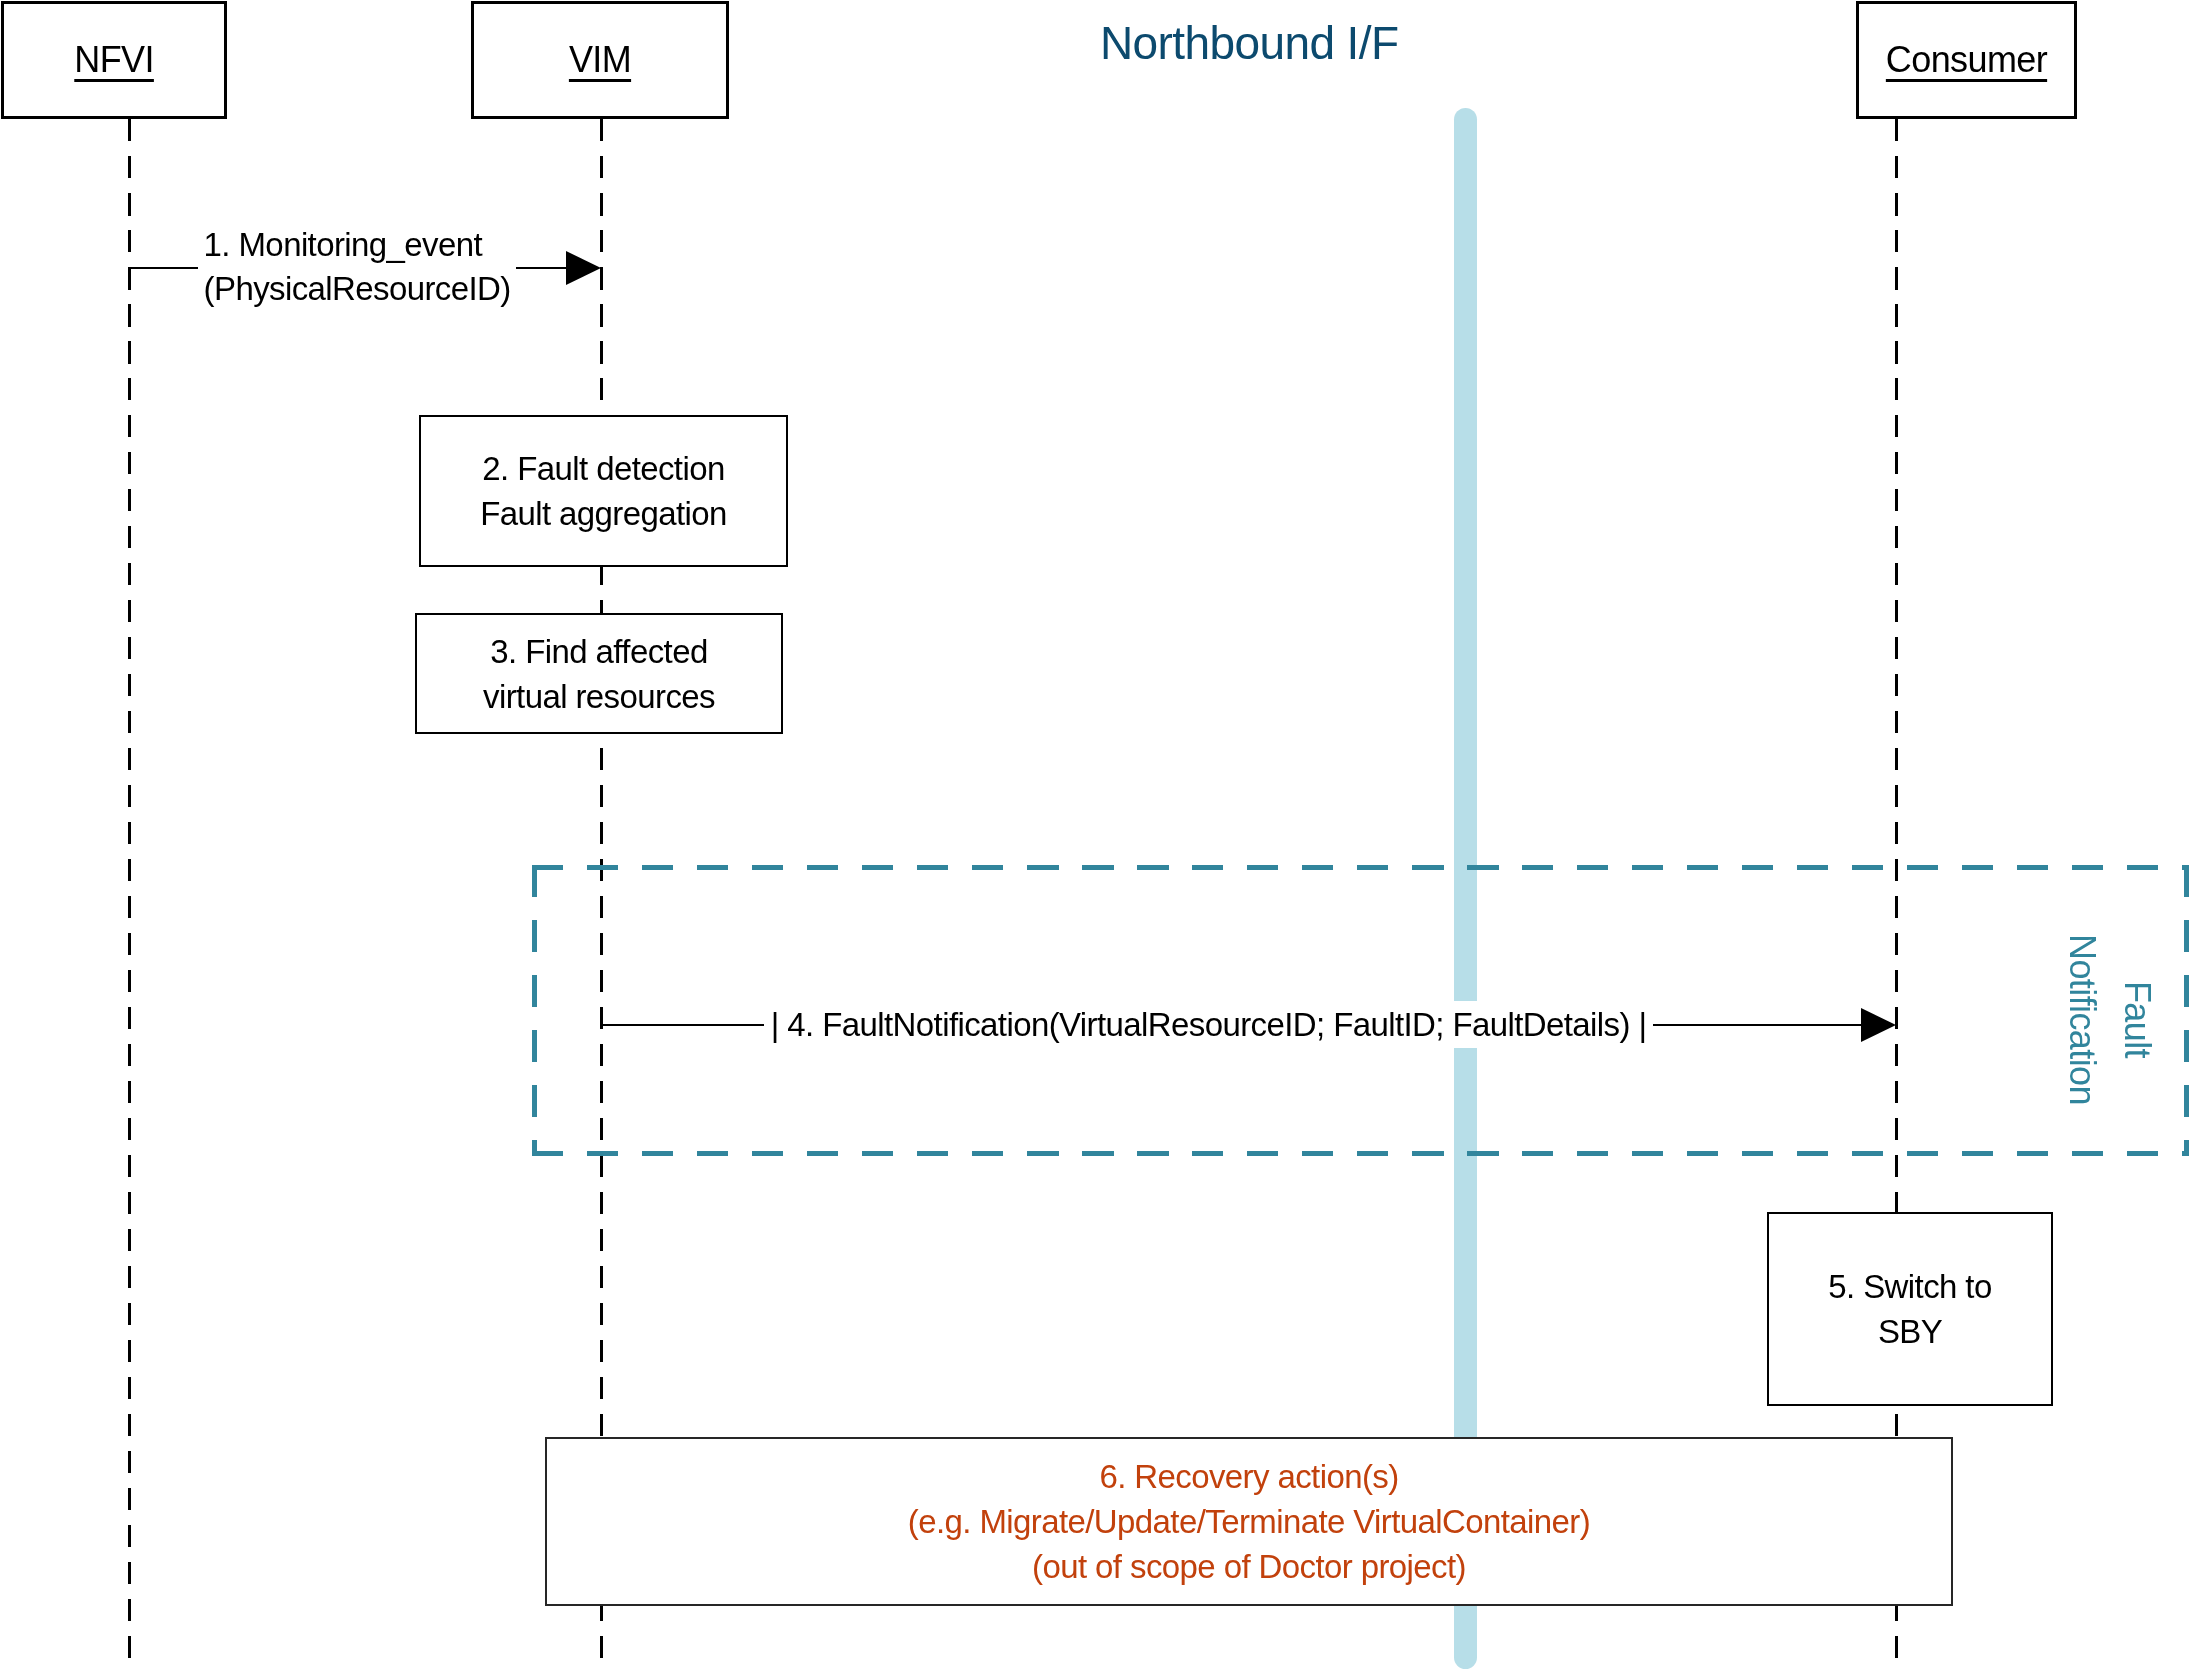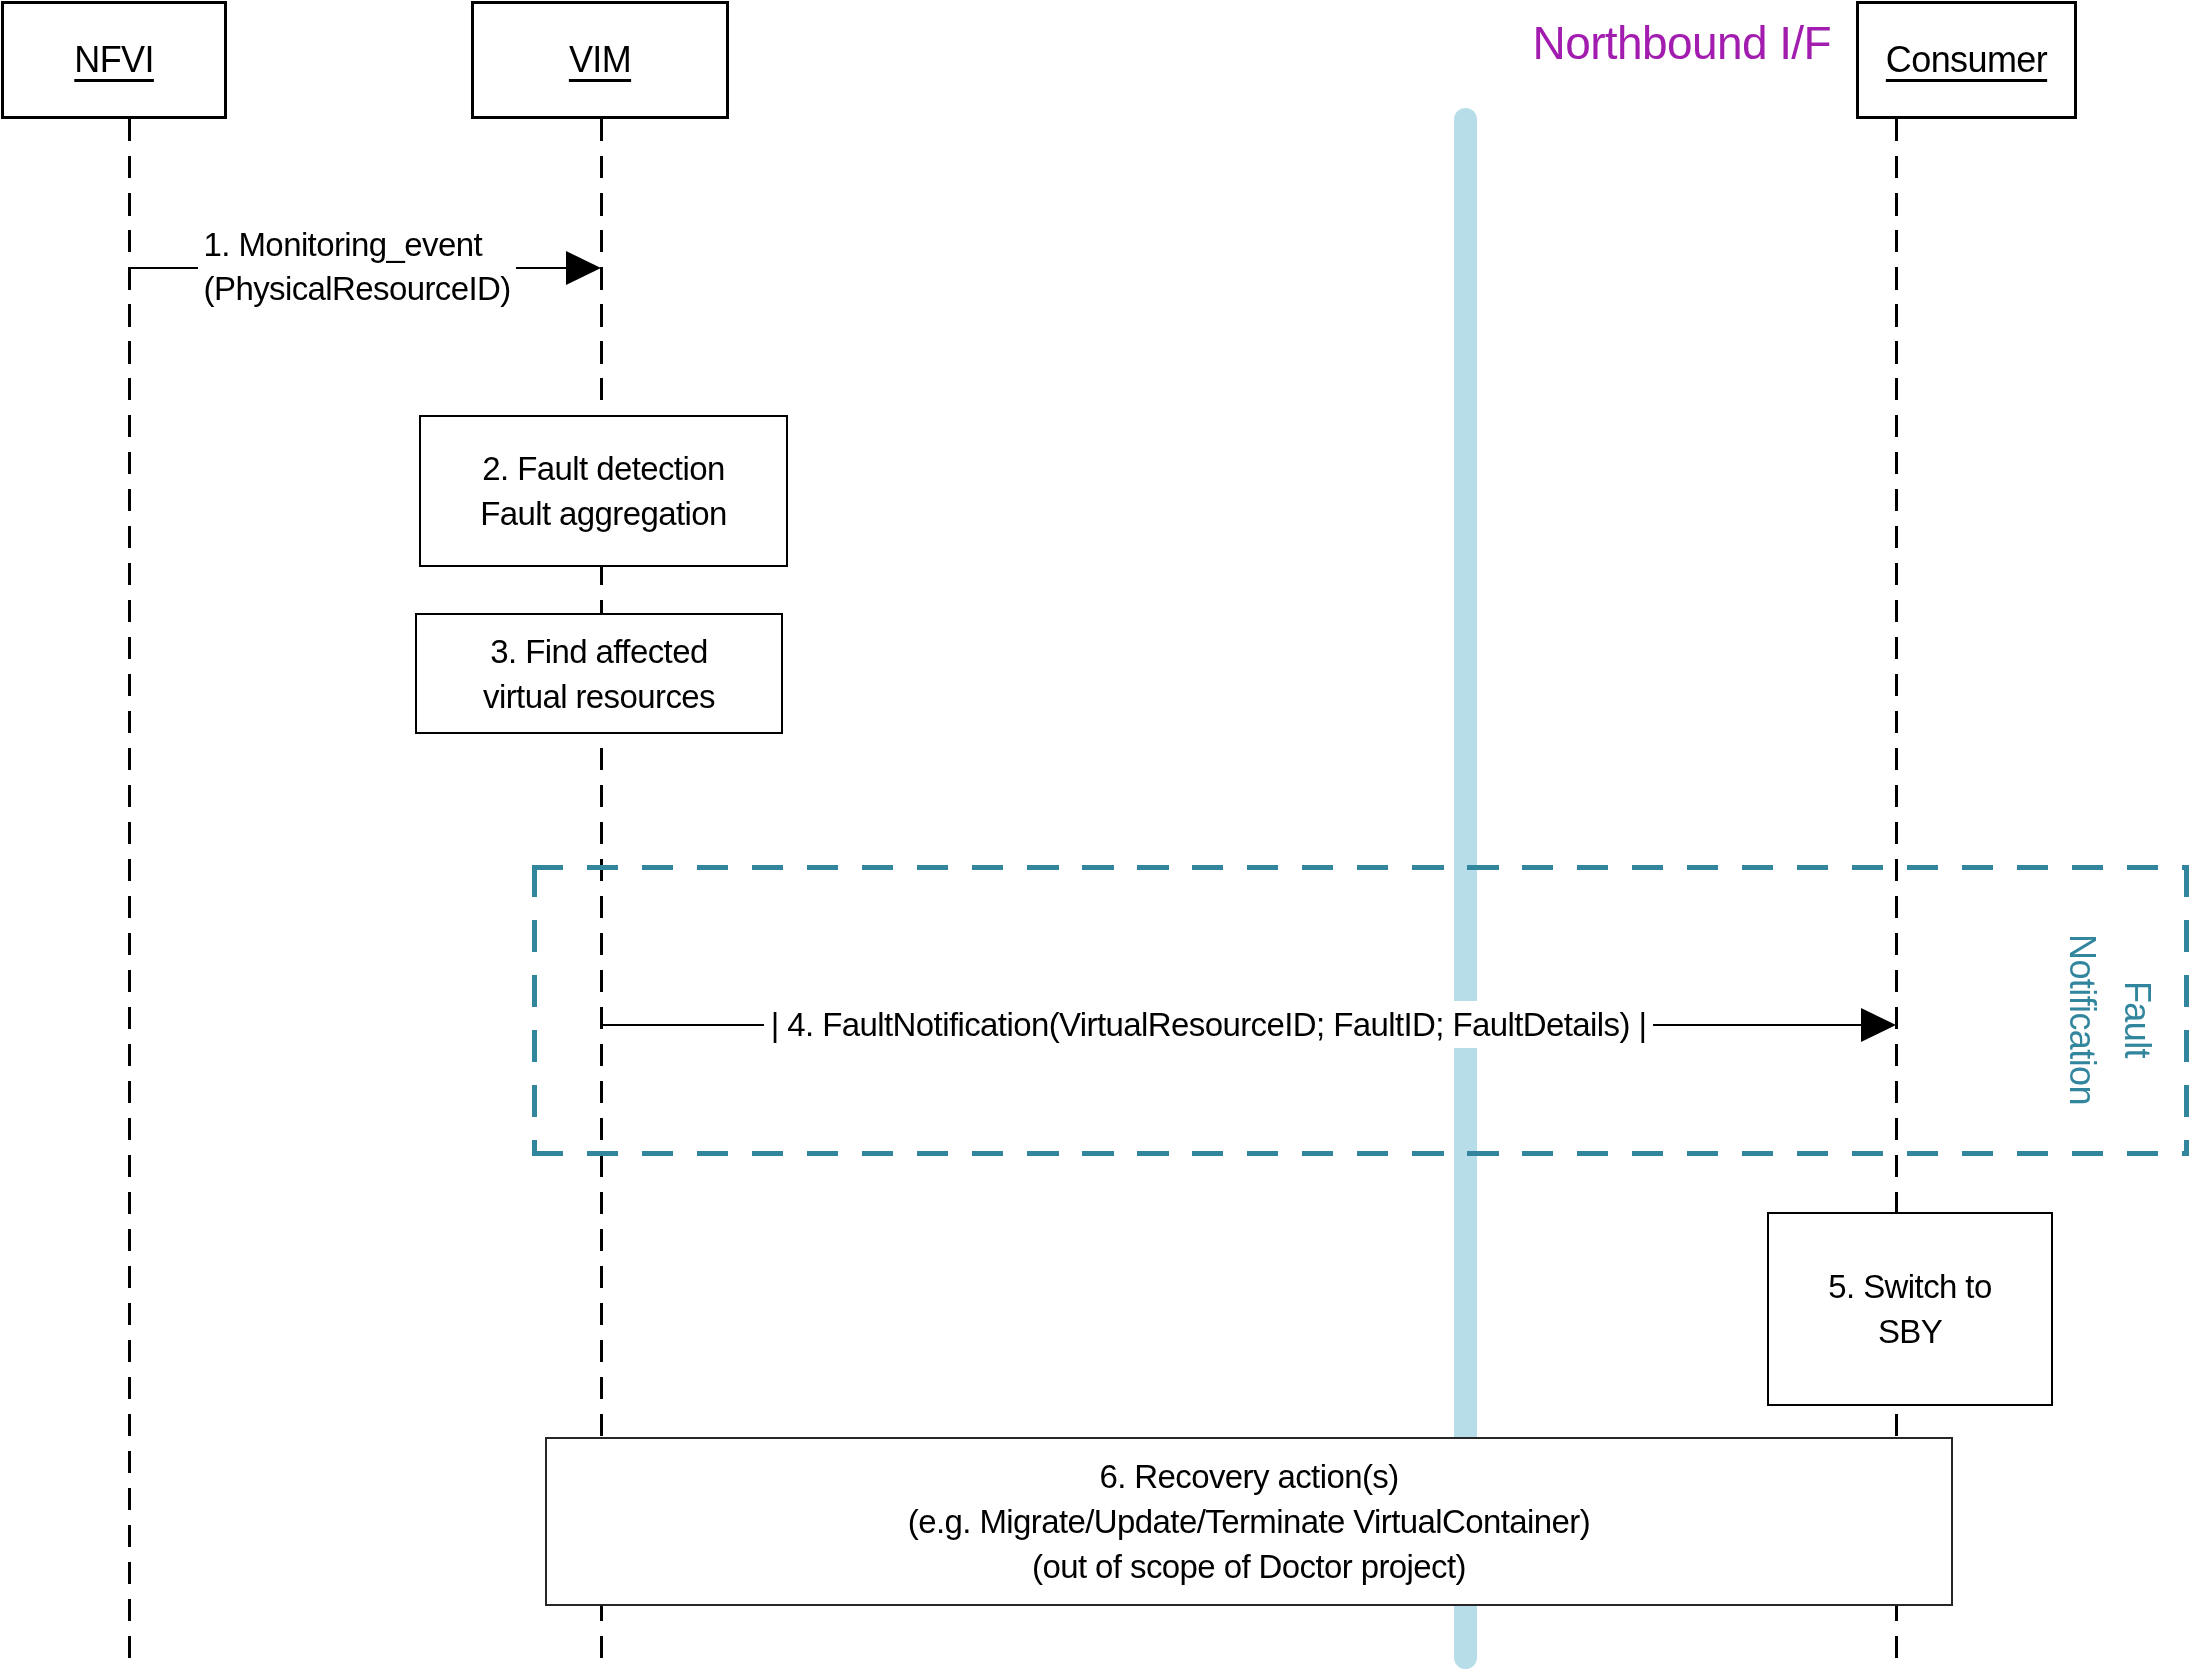--- a/index.html
+++ b/index.html
@@ -16,34 +16,34 @@
     font-size:36px;letter-spacing:-0.6px;
     text-decoration:underline;text-decoration-thickness:2.8px;text-underline-offset:6.8px;
   }
   
   .lifeline{
     position:absolute;top:119px;height:1555px;width:3.4px;z-index:1;
     background:repeating-linear-gradient(to bottom,#000 0 22.5px,transparent 22.5px 37px);
   }
   
   .nb-title{
-    position:absolute;left:1100px;top:15.8px;width:731px;text-align:right;
-    font-size:46px;color:#a21caf;letter-spacing:-0.6px;z-index:4;
+    position:absolute;left:1100px;top:15.8px;width:731px;text-align:left;
+    font-size:46px;color:#0c4a6e;letter-spacing:-0.6px;z-index:4;
   }
   .nb-bar{
     position:absolute;left:1454px;top:108px;width:22.5px;height:1561px;
     background:#B7DEE8;border-radius:12.4px;z-index:1;
   }
   
   .step-box{
     position:absolute;background:#fff;border:2.8px solid #000;box-sizing:border-box;
     display:flex;flex-direction:column;align-items:center;justify-content:center;
     font-size:33px;line-height:45px;letter-spacing:-0.6px;text-align:center;z-index:4;
   }
-  .step-box.grey{border-color:#262626;color:#000000;}
+  .step-box.grey{border-color:#262626;color:#c2410c;}
   
   .nf-frame{
     position:absolute;left:532px;top:865px;width:1657px;height:291px;z-index:2;
     background-image:
       repeating-linear-gradient(to right,#31859C 0 31.5px,transparent 31.5px 55px),
       repeating-linear-gradient(to right,#31859C 0 31.5px,transparent 31.5px 55px),
       repeating-linear-gradient(to bottom,#31859C 0 31.5px,transparent 31.5px 55px),
       repeating-linear-gradient(to bottom,#31859C 0 31.5px,transparent 31.5px 55px);
     background-size:100% 5px,100% 5px,5px 100%,5px 100%;
     background-position:0 0,0 100%,0 0,100% 0;

